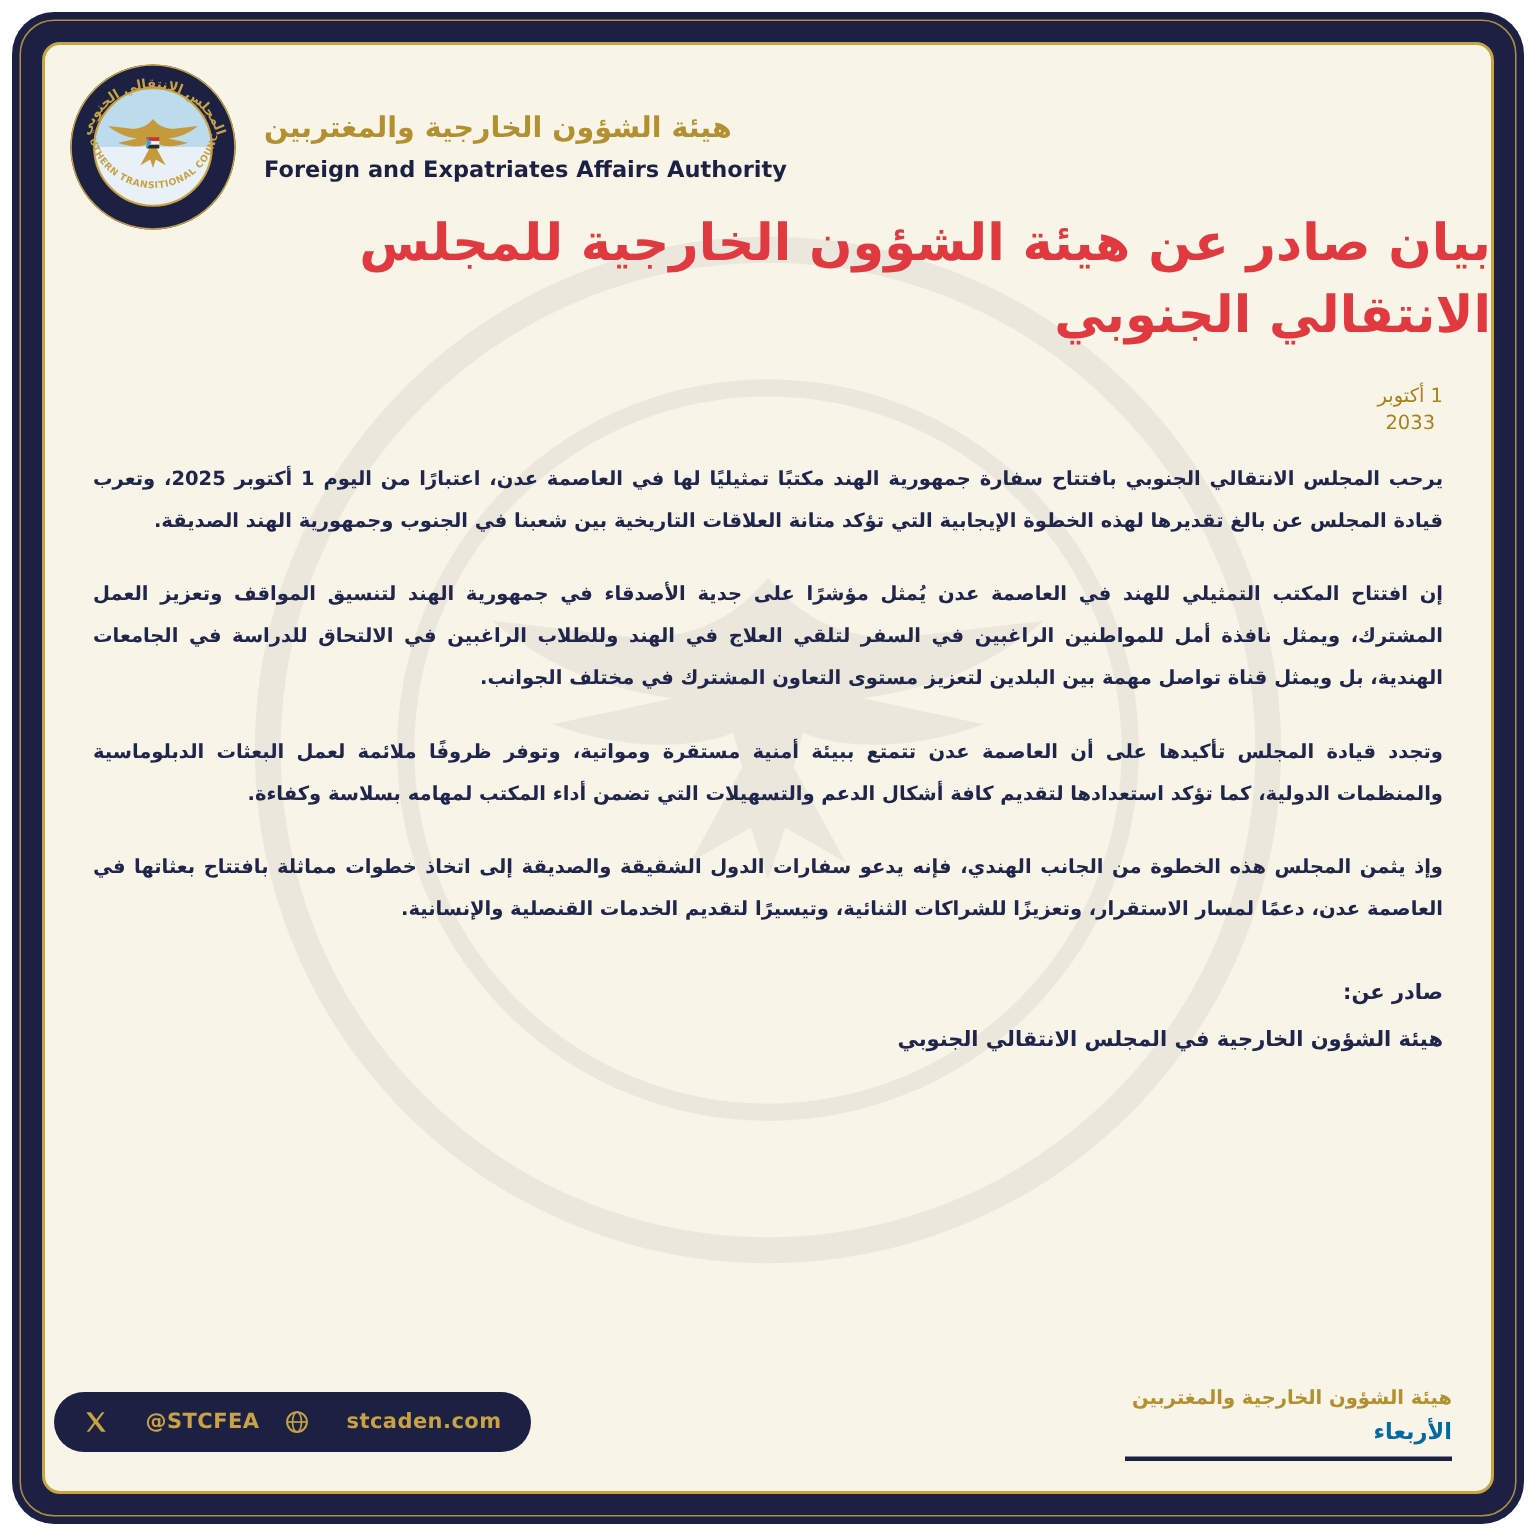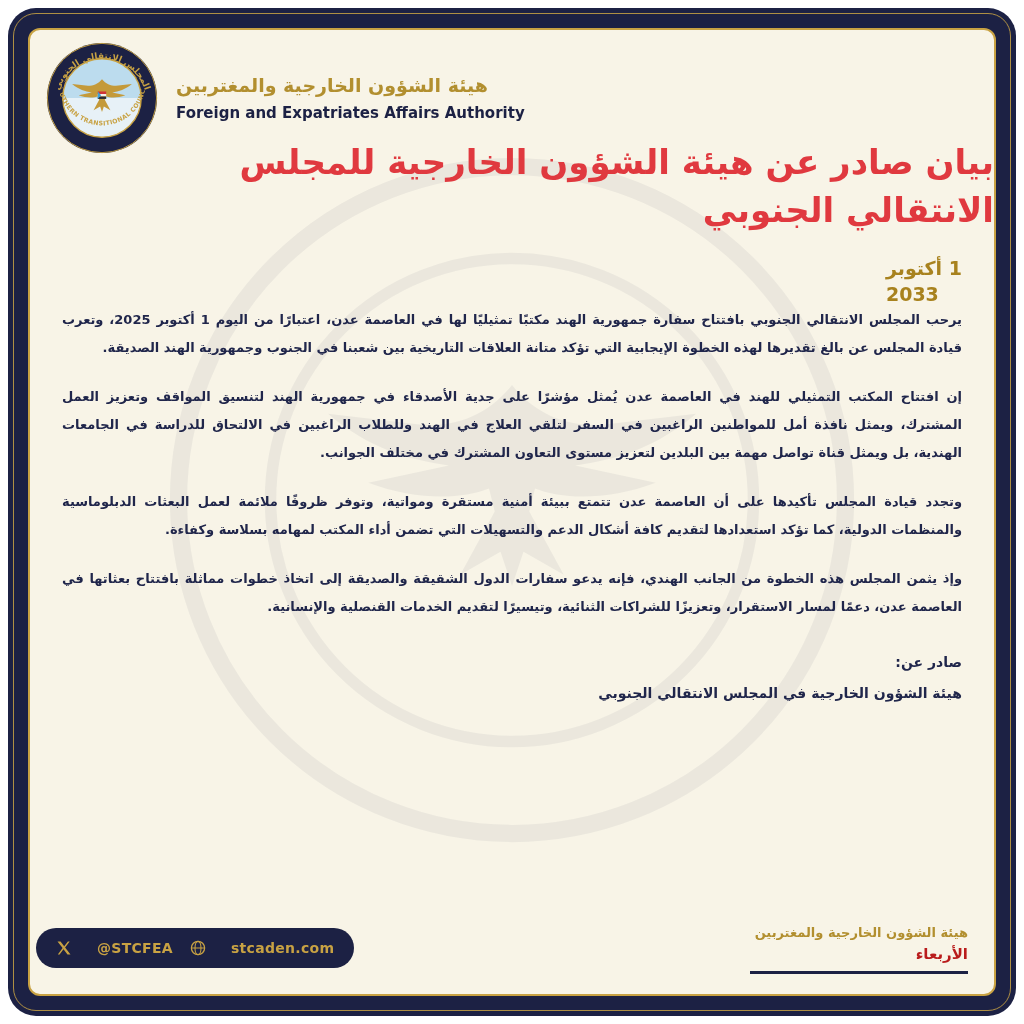--- a/index.html
+++ b/index.html
@@ -9,31 +9,31 @@
   .frame { position:absolute; inset:8px; background:#1c2144; border-radius:28px; }
   .frame::before { content:""; position:absolute; inset:5px; border:1px solid rgba(200,162,67,.85); border-radius:23px; pointer-events:none; }
   .inner { position:absolute; inset:20px; background:#f8f4e7; border:2px solid #c8a243; border-radius:12px; overflow:hidden; }
   .watermark { position:absolute; left:50%; top:470px; transform:translate(-50%,-50%); width:690px; height:690px; opacity:.055; pointer-events:none; }
   .header { position:absolute; top:12px; left:16px; display:flex; align-items:center; gap:18px; direction:ltr; }
   .logo { width:112px; height:112px; flex:0 0 auto; }
   .org-names { text-align:left; }
   .org-ar { color:#b28f2f; font-size:19px; font-weight:bold; letter-spacing:1px; }
   .org-en { color:#1c2144; font-size:15px; font-weight:bold; margin-top:8px; }
   .title { position:absolute; top:108px; left:0; right:0; text-align:right; color:#e0393f; font-size:34px; font-weight:bold; line-height:1.42; }
-  .date { position:absolute; top:226px; right:32px; color:#a8821e; font-size:19px; font-weight:bold; text-align:left; line-height:1.35; }
+  .date { position:absolute; top:226px; right:32px; color:#a8821e; font-size:13px; font-weight:normal; text-align:center; line-height:1.35; }
   .body-flow { position:absolute; top:276px; left:32px; right:32px; direction:rtl; }
   .body-flow p { color:#20264b; font-size:13px; font-weight:bold; line-height:28px; text-align:justify; text-justify:inter-word; margin-bottom:21px; }
   .issued { margin-top:26px; text-align:right; color:#20264b; font-size:14px; font-weight:bold; line-height:31px; }
   .issued .city { color:#e0393f; }
   .social-pill { position:absolute; left:6px; bottom:26px; height:40px; background:#1c2144; border-radius:20px; display:flex; align-items:center; gap:9px; padding:0 20px; direction:ltr; }
   .social-pill .txt { color:#c8a243; font-size:14px; font-weight:bold; letter-spacing:.3px;margin-left:16px; }
   .pill-icon { width:16px; height:16px; display:block; }
   .sign { position:absolute; right:26px; bottom:20px; text-align:right; direction:rtl; }
   .sign-org { color:#b28f2f; font-size:13px; font-weight:bold; }
-  .sign-day { color:#b91c1c; font-size:15px; font-weight:bold; margin-top:5px; }
+  .sign-day { color:#0369a1; font-size:15px; font-weight:bold; margin-top:5px; }
   .sign-line { width:218px; height:3px; background:#1c2144; margin-top:8px; margin-left:auto; margin-right:0; }
 </style>
 </head>
 <body>
 
 <div class="canvas">
   <div class="frame">
     <div class="inner">
 
       <div class="watermark">

